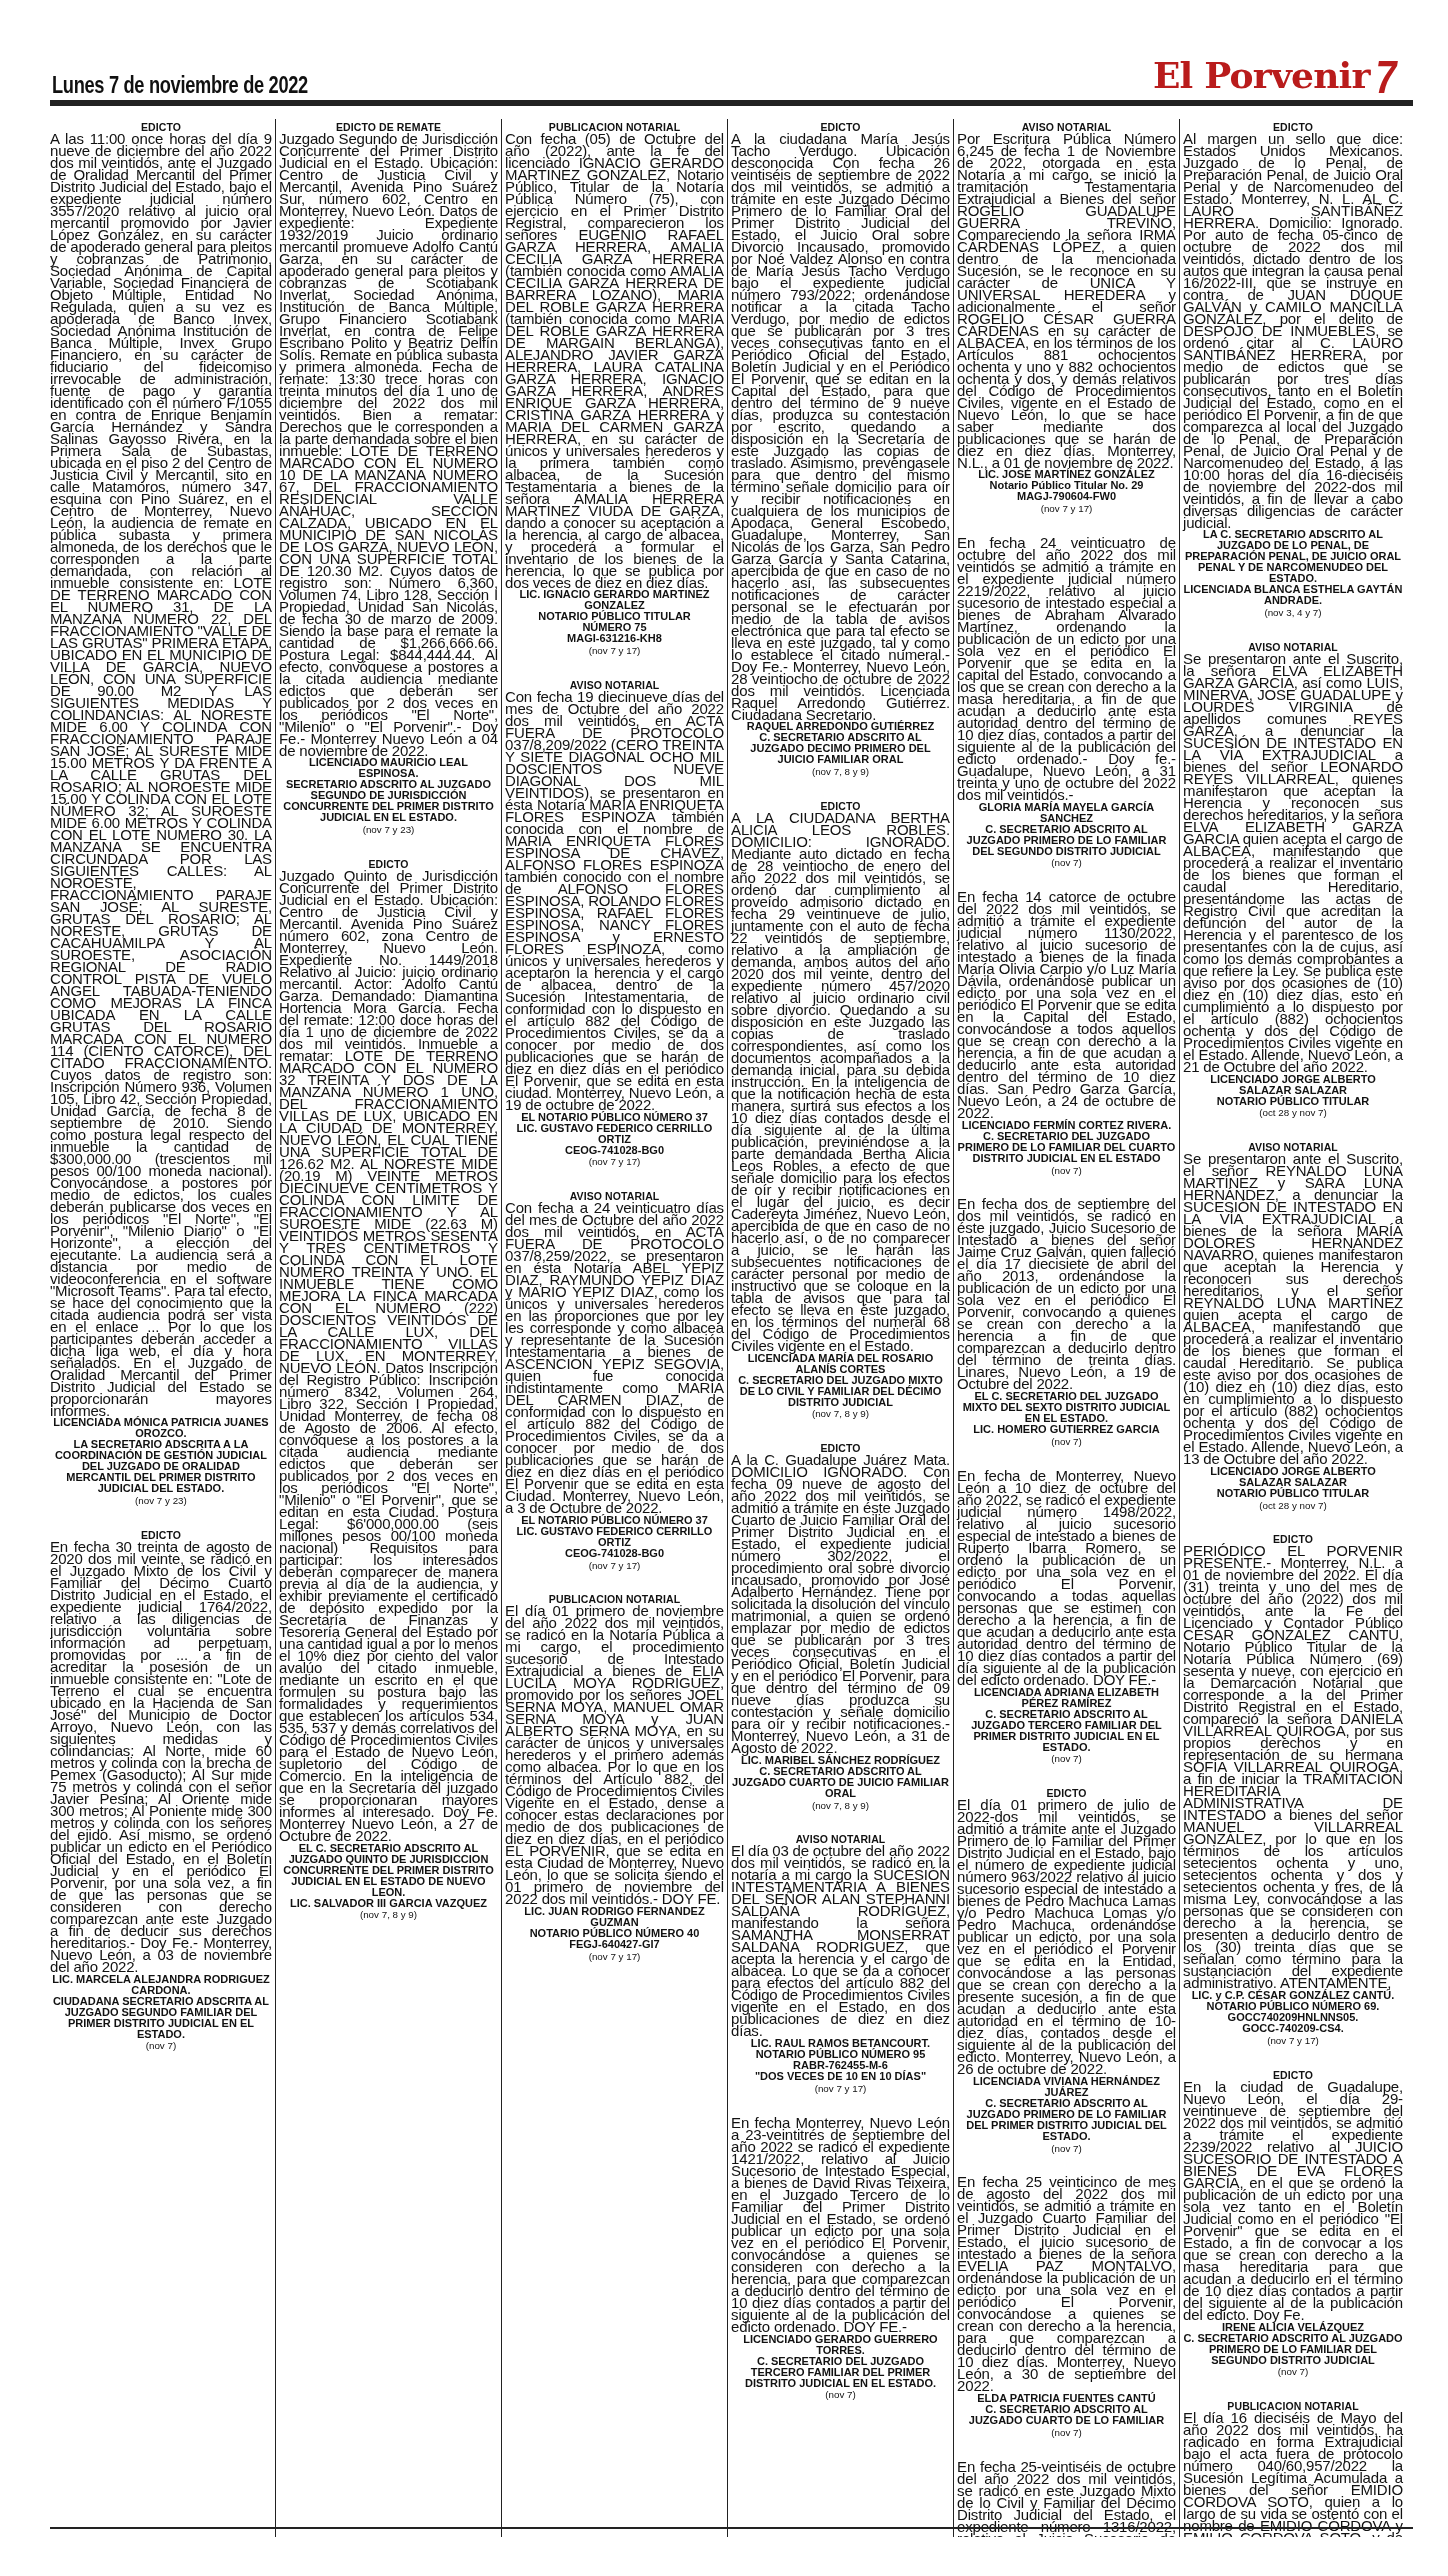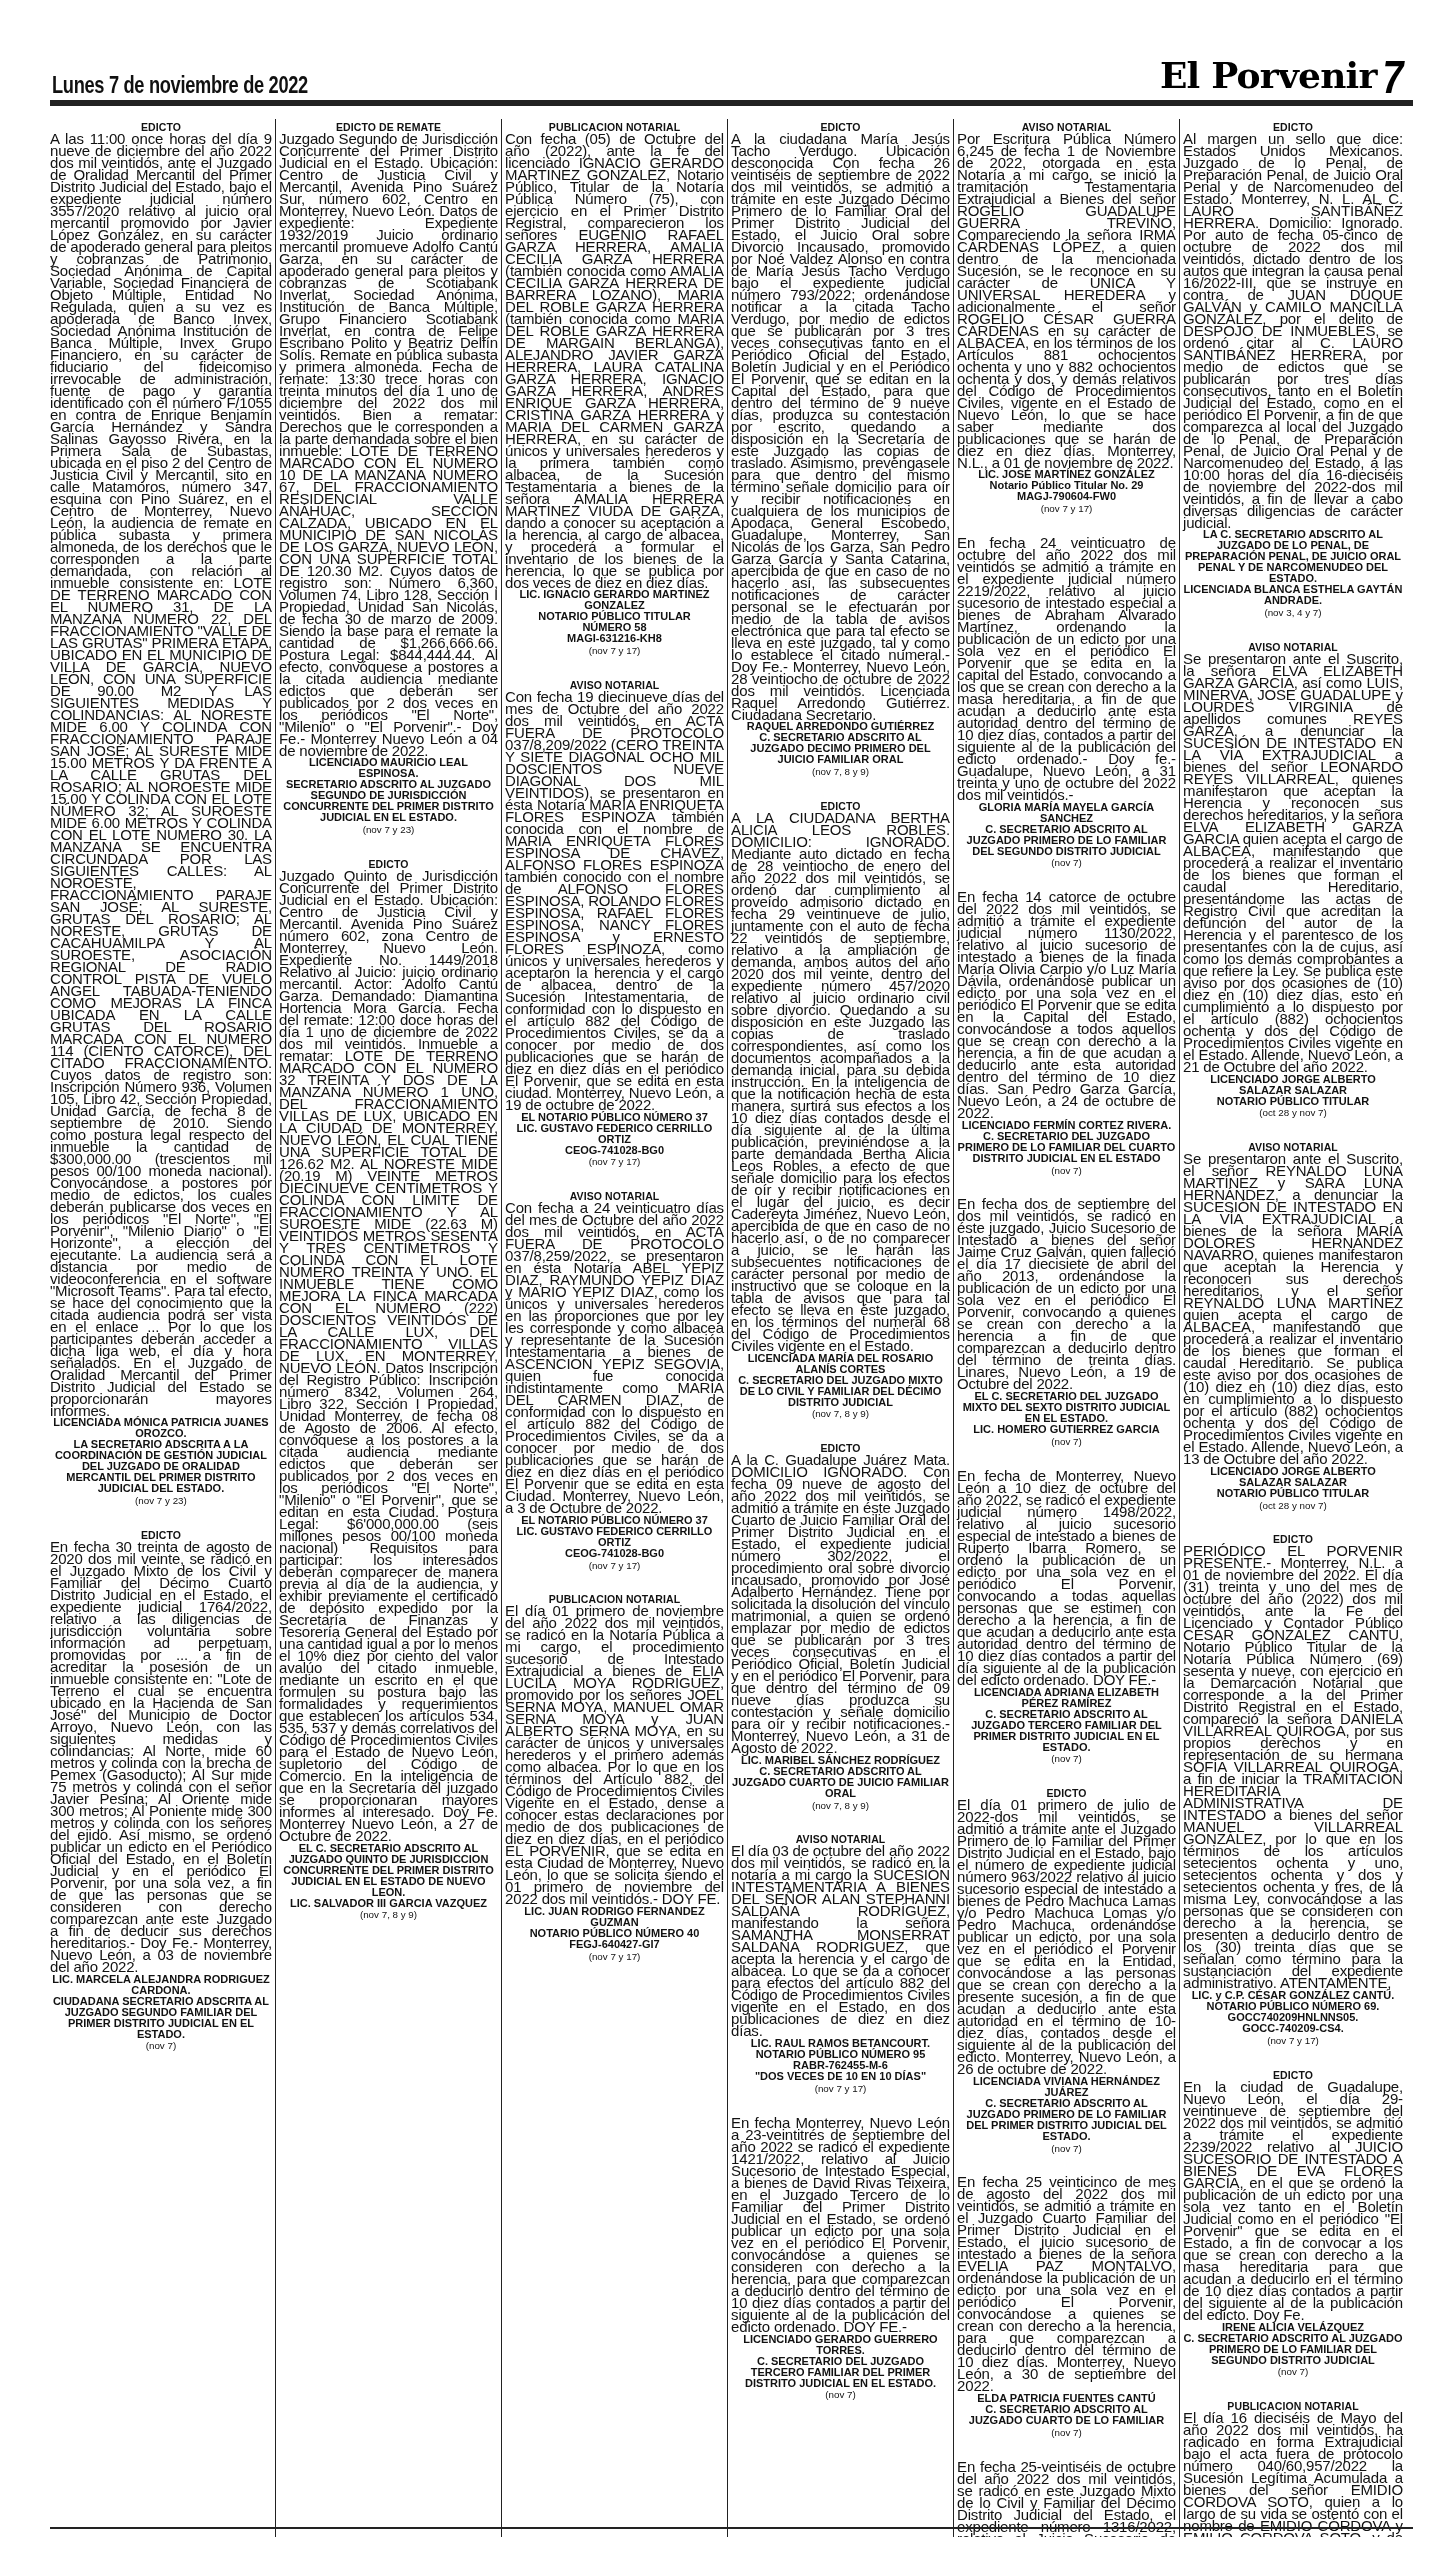--- a/index.html
+++ b/index.html
@@ -1,19 +1,19 @@
 <!DOCTYPE html>
 <html style="font-size:12.5px"><head>
 <meta charset="utf-8">
 <style>
   html,body{margin:0;padding:0;background:#fff;}
   body{width:1449px;height:2576px;position:relative;overflow:hidden;font-family:"Liberation Sans",sans-serif;color:#111;}
   .masthead{position:absolute;left:50px;top:55px;width:1363px;height:47px;}
   .date{position:absolute;left:1.6px;top:17px;font-family:"Liberation Sans",sans-serif;font-weight:bold;font-size:23.4px;letter-spacing:-0.4px;transform:scaleX(0.78);transform-origin:left center;}
-  .logo{position:absolute;right:8px;top:-6.2px;font-family:"DejaVu Serif",serif;font-weight:bold;font-size:36px;letter-spacing:-0.8px;color:#000000;}
+  .logo{position:absolute;right:15px;top:-6.2px;font-family:"DejaVu Serif",serif;font-weight:bold;font-size:36px;letter-spacing:-0.8px;color:#b91c1c;}
   .logo .num{font-family:"Liberation Sans",sans-serif;font-size:47px;font-style:italic;font-weight:bold;margin-left:3.1px;transform:scaleX(0.8);display:inline-block;vertical-align:-4.7px;}
   .rule-top{position:absolute;left:50px;top:100px;width:1363px;height:6.2px;background:#222;}
   .rule-bottom{position:absolute;left:50px;top:2527px;width:1363px;height:2.3px;background:#222;}
   .columns{position:absolute;left:50px;top:119px;width:1365px;height:2418px;display:flex;}
   .col{width:226px;padding:0 3.1px;box-sizing:border-box;border-right:1.6px solid #222;overflow:hidden;}
   .col:first-child{padding-left:0;}
   .col:last-child{border-right:none;}
   .notice{margin-bottom:22px;}
   .notice h3{margin:1.6px 0 0 0;text-align:center;font-size:10.5px;font-weight:bold;letter-spacing:0.1px;}
   .notice p{margin:0;font-size:15px;line-height:12px;text-align:justify;letter-spacing:-0.2px;}
@@ -71,21 +71,21 @@
         <div class="dates">(nov 7, 8 y 9)</div>
       </div>
     </div>
     <div class="col">
       <div class="notice">
         <h3>PUBLICACION NOTARIAL</h3>
         <p>Con fecha (05) de Octubre del año (2022), ante la fe del licenciado IGNACIO GERARDO MARTINEZ GONZALEZ, Notario Público, Titular de la Notaría Pública Número (75), con ejercicio en el Primer Distrito Registral, comparecieron los señores EUGENIO RAFAEL GARZA HERRERA, AMALIA CECILIA GARZA HERRERA (también conocida como AMALIA CECILIA GARZA HERRERA DE BARRERA LOZANO), MARIA DEL ROBLE GARZA HERRERA (también conocida como MARIA DEL ROBLE GARZA HERRERA DE MARGAIN BERLANGA), ALEJANDRO JAVIER GARZA HERRERA, LAURA CATALINA GARZA HERRERA, IGNACIO GARZA HERRERA, ANDRES ENRIQUE GARZA HERRERA, CRISTINA GARZA HERRERA y MARIA DEL CARMEN GARZA HERRERA, en su carácter de únicos y universales herederos y la primera también como albacea, de la Sucesión Testamentaria a bienes de la señora AMALIA HERRERA MARTINEZ VIUDA DE GARZA, dando a conocer su aceptación a la herencia, al cargo de albacea, y procederá a formular el inventario de los bienes de la herencia, lo que se publica por dos veces de diez en diez días.</p>
         <div class="sig">
           <div>LIC. IGNACIO GERARDO MARTINEZ GONZALEZ</div>
           <div>NOTARIO PÚBLICO TITULAR</div>
-          <div>NÚMERO 58</div>
+          <div>NÚMERO 75</div>
           <div>MAGI-631216-KH8</div>
         </div>
         <div class="dates">(nov 7 y 17)</div>
       </div>
       <div class="notice">
         <h3>AVISO NOTARIAL</h3>
         <p>Con fecha 19 diecinueve días del mes de Octubre del año 2022 dos mil veintidós, en ACTA FUERA DE PROTOCOLO 037/8,209/2022 (CERO TREINTA Y SIETE DIAGONAL OCHO MIL DOSCIENTOS NUEVE DIAGONAL DOS MIL VEINTIDOS), se presentaron en ésta Notaría MARÍA ENRIQUETA FLORES ESPINOZA también conocida con el nombre de MARIA ENRIQUETA FLORES ESPINOSA DE CHÁVEZ, ALFONSO FLORES ESPINOZA también conocido con el nombre de ALFONSO FLORES ESPINOSA, ROLANDO FLORES ESPINOSA, RAFAEL FLORES ESPINOSA, NANCY FLORES ESPINOSA y ERNESTO FLORES ESPINOZA, como únicos y universales herederos y aceptaron la herencia y el cargo de albacea, dentro de la Sucesión Intestamentaria, de conformidad con lo dispuesto en el artículo 882 del Código de Procedimientos Civiles, se da a conocer por medio de dos publicaciones que se harán de diez en diez días en el periódico El Porvenir, que se edita en esta ciudad. Monterrey, Nuevo León, a 19 de octubre de 2022.</p>
         <div class="sig">
           <div>EL NOTARIO PÚBLICO NÚMERO 37</div>
           <div>LIC. GUSTAVO FEDERICO CERRILLO ORTIZ</div>

